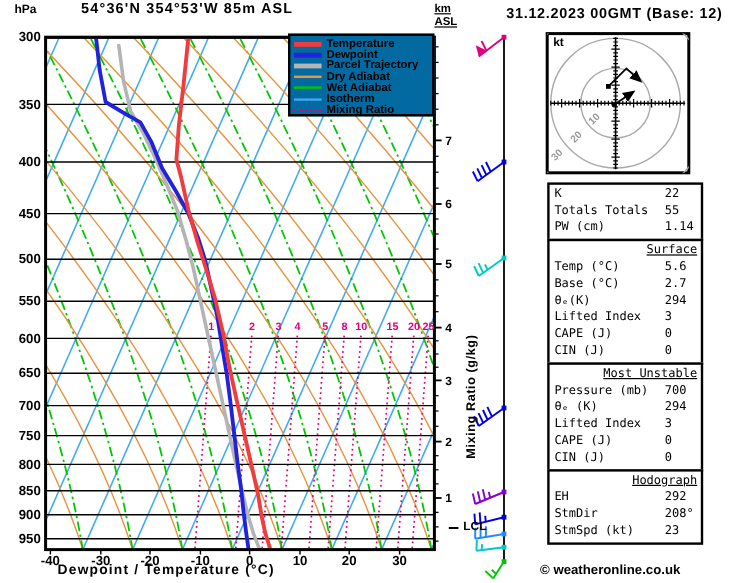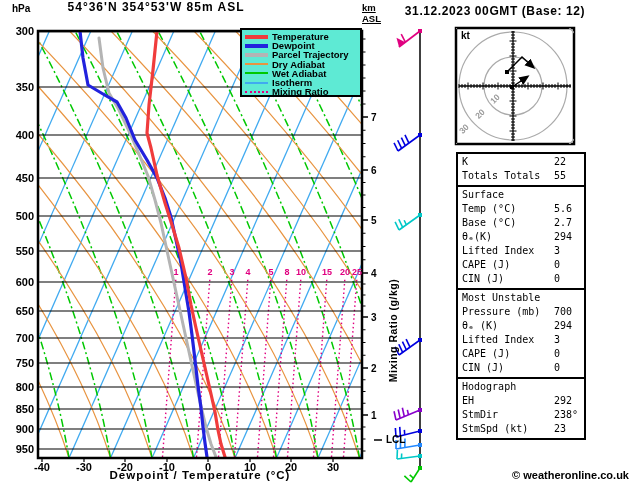--- a/index.html
+++ b/index.html
@@ -3,40 +3,40 @@
 <meta charset="utf-8">
 <style>
   html,body{margin:0;padding:0;background:#fff;}
   .stage{position:relative;width:629px;height:486px;background:#fff;overflow:hidden;
          font-family:"Liberation Sans",sans-serif;color:#000;}
   #cv{position:absolute;left:0;top:0;}
   .t{position:absolute;white-space:pre;}
   .hpa{left:12px;top:3px;font:bold 10px "Liberation Sans",sans-serif;}
   .title1{left:0px;top:0;width:312px;text-align:center;font:bold 12px "Liberation Sans",sans-serif;letter-spacing:1px;}
   .kmasl{left:362px;top:2px;width:30px;font:bold 9.5px "Liberation Sans",sans-serif;line-height:11px;}
-  .title2{left:382px;top:4px;width:226px;text-align:center;font:bold 12px "Liberation Sans",sans-serif;letter-spacing:0.6px;}
-  .xlabel{left:38px;top:469px;width:324px;text-align:center;font:bold 11.5px "Liberation Sans",sans-serif;letter-spacing:1px;}
+  .title2{left:399px;top:4px;width:226px;text-align:center;font:bold 12px "Liberation Sans",sans-serif;letter-spacing:0.6px;}
+  .xlabel{left:48px;top:469px;width:324px;text-align:left;font:bold 11.5px "Liberation Sans",sans-serif;letter-spacing:1px;}
   .mixlabel{left:293px;top:324px;width:200px;height:13px;text-align:center;
             font:bold 10.5px "Liberation Sans",sans-serif;transform:rotate(-90deg);letter-spacing:0.5px;}
   .lcl{left:386px;top:434px;font:bold 10px "Liberation Sans",sans-serif;}
   .kt{left:461px;top:30px;font:bold 10px "Liberation Sans",sans-serif;}
-  .footer{left:450px;top:469px;width:179px;text-align:right;font:bold 11px "Liberation Sans",sans-serif;}
+  .footer{left:450px;top:469px;width:179px;text-align:left;font:bold 11px "Liberation Sans",sans-serif;}
   .legend{position:absolute;left:240px;top:28px;width:122px;height:69px;border:2px solid #000;
-          background:#5eead4;padding:2px 0 0 3px;box-sizing:border-box;z-index:5;}
+          background:#0369a1;padding:2px 0 0 3px;box-sizing:border-box;z-index:5;}
   .lrow{display:flex;align-items:center;height:9.2px;}
   .ls{width:23px;margin-right:4px;flex:none;}
   .l0{border-top:4px solid #f03c3c}.l1{border-top:4px solid #2222dd}.l2{border-top:4px solid #b4b4b4}
   .l3{border-top:2px solid #e89440}.l4{border-top:2px solid #00c800}.l5{border-top:2px solid #40aaf0}
   .l6{border-top:2px dotted #e00080}
   .lt{font:bold 9.5px "Liberation Sans",sans-serif;}
   .tables{position:absolute;left:456px;top:152px;width:130px;z-index:4;}
   .tbox{border:2px solid #000;background:#fff;padding:1px 3px 2px 4px;
         font:10px "DejaVu Sans Mono","DejaVu Sans",monospace;margin-top:-2px;}
   .tbox:first-child{margin-top:0;}
-  .thead{text-align:left;line-height:14px;}
+  .thead{text-align:right;line-height:14px;text-decoration:underline;}
   .trow{display:flex;line-height:14px;}
   .trow .lbl{width:92px;flex:none;}
   .trow .val{flex:1;}
   #cv text{font-family:"Liberation Sans",sans-serif;font-weight:bold;}
 </style>
 </head>
 <body>
 
 <div class="stage">
   <svg id="cv" width="629" height="486">
@@ -431,20 +431,24 @@
   <div class="tables">
     <div class="tbox">
       <div class="trow">
           <span class="lbl">K</span>
           <span class="val">22</span>
         </div>
       <div class="trow">
           <span class="lbl">Totals Totals</span>
           <span class="val">55</span>
         </div>
+      <div class="trow">
+          <span class="lbl">PW (cm)</span>
+          <span class="val">1.14</span>
+        </div>
     </div>
     <div class="tbox">
       <div class="thead">Surface</div>
       <div class="trow">
           <span class="lbl">Temp (°C)</span>
           <span class="val">5.6</span>
         </div>
       <div class="trow">
           <span class="lbl">Base (°C)</span>
           <span class="val">2.7</span>
@@ -490,21 +494,21 @@
         </div>
     </div>
     <div class="tbox">
       <div class="thead">Hodograph</div>
       <div class="trow">
           <span class="lbl">EH</span>
           <span class="val">292</span>
         </div>
       <div class="trow">
           <span class="lbl">StmDir</span>
-          <span class="val">238°</span>
+          <span class="val">208°</span>
         </div>
       <div class="trow">
           <span class="lbl">StmSpd (kt)</span>
           <span class="val">23</span>
         </div>
     </div>
   </div>
 
   <div class="t footer">© weatheronline.co.uk</div>
 </div>

